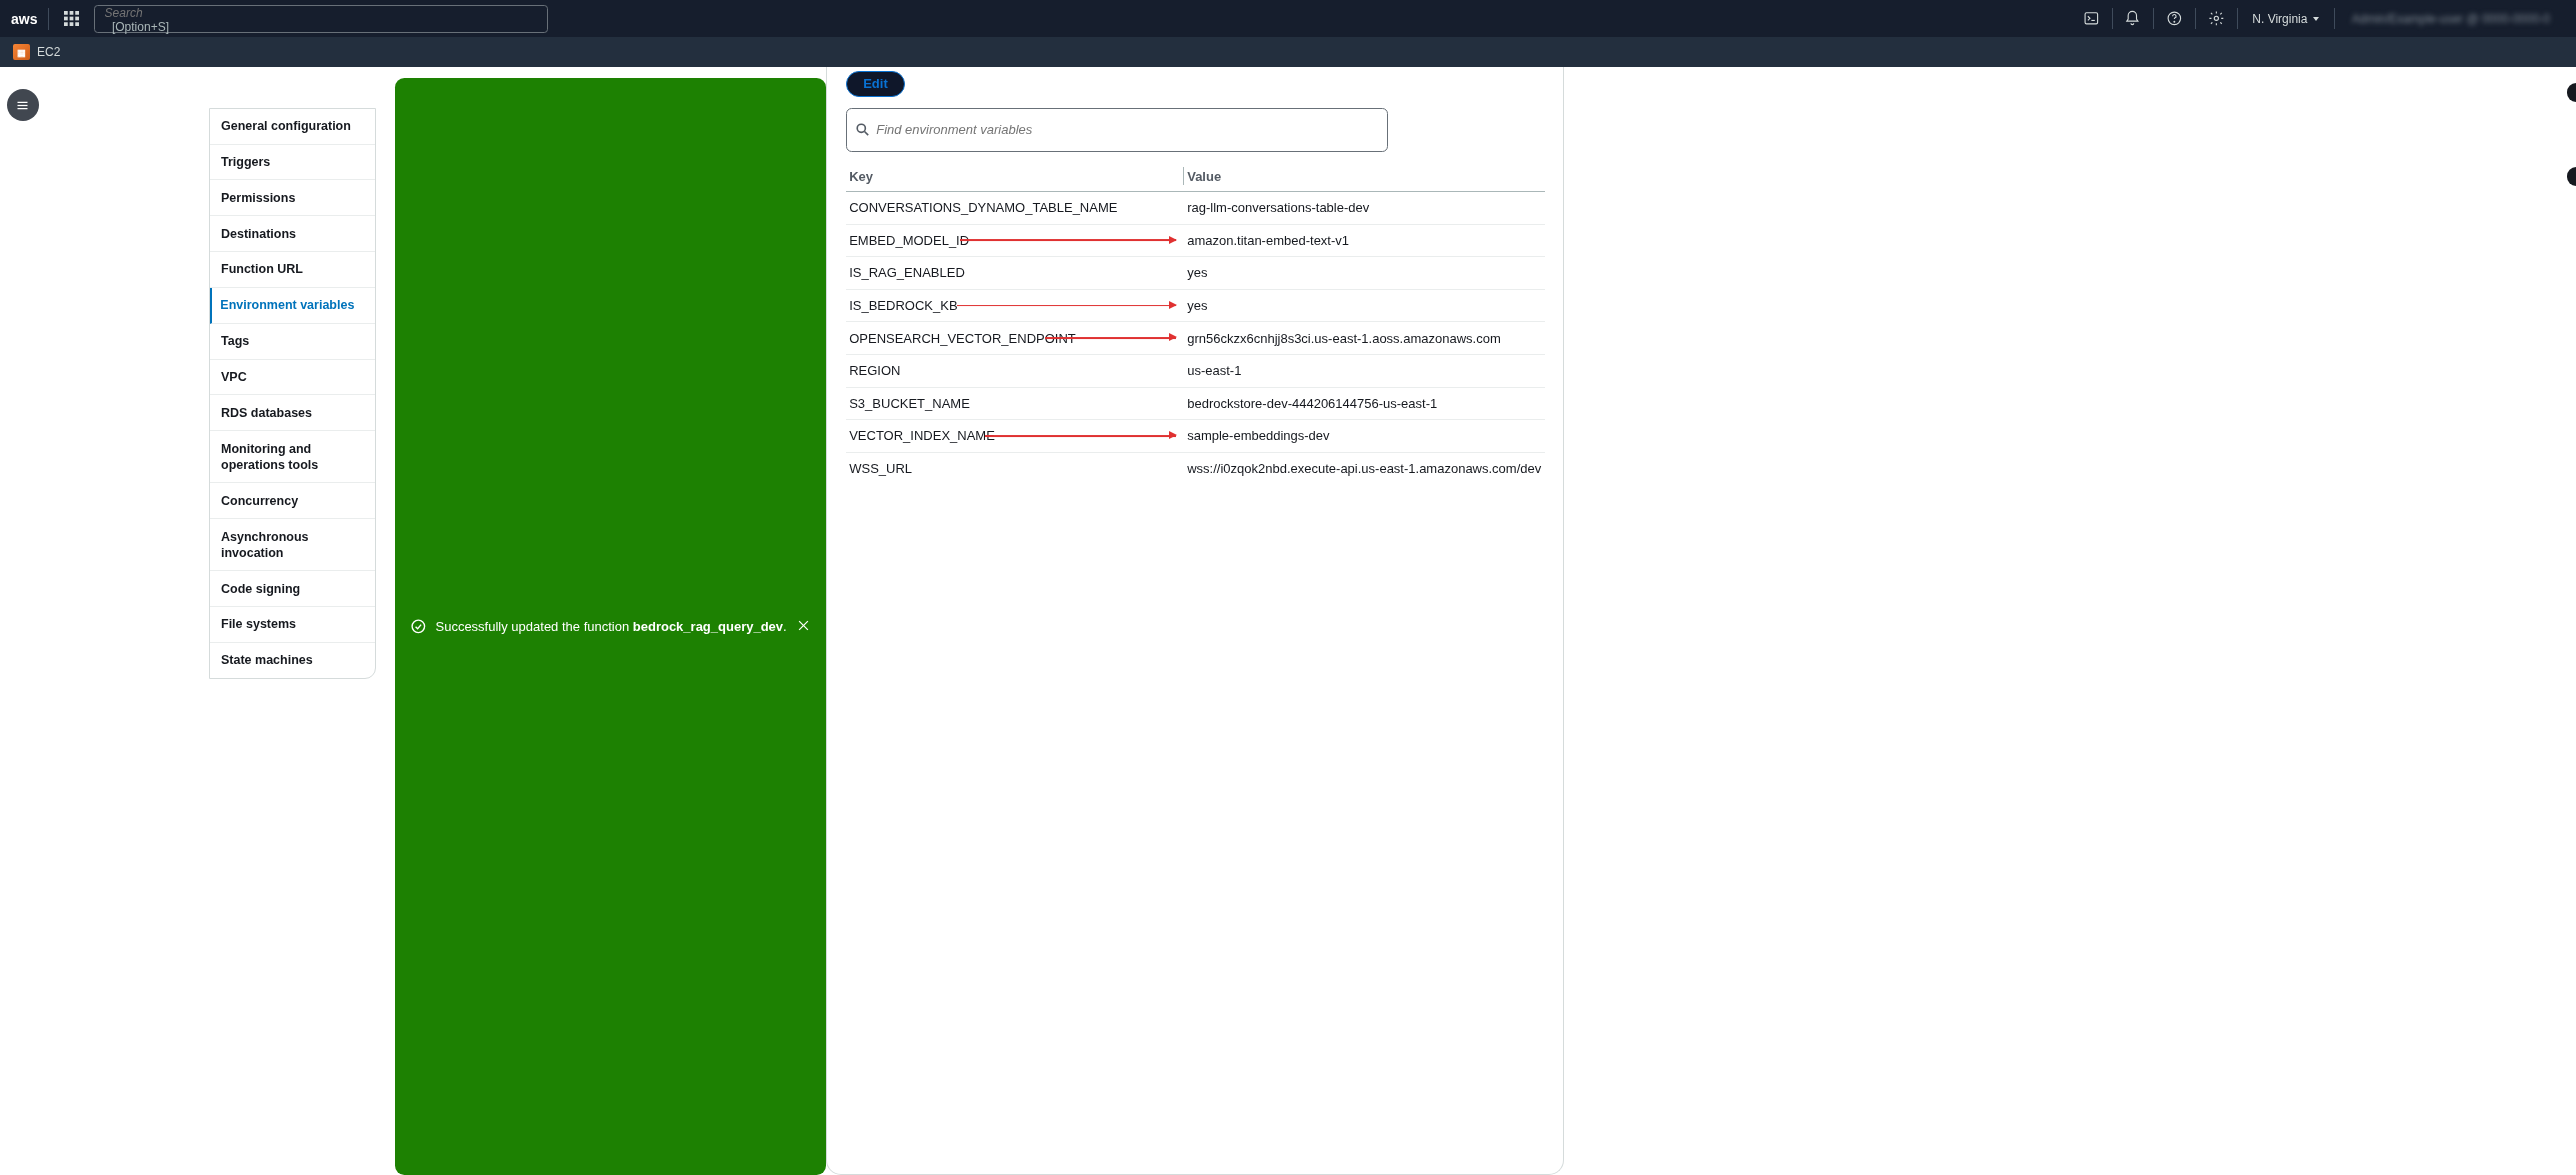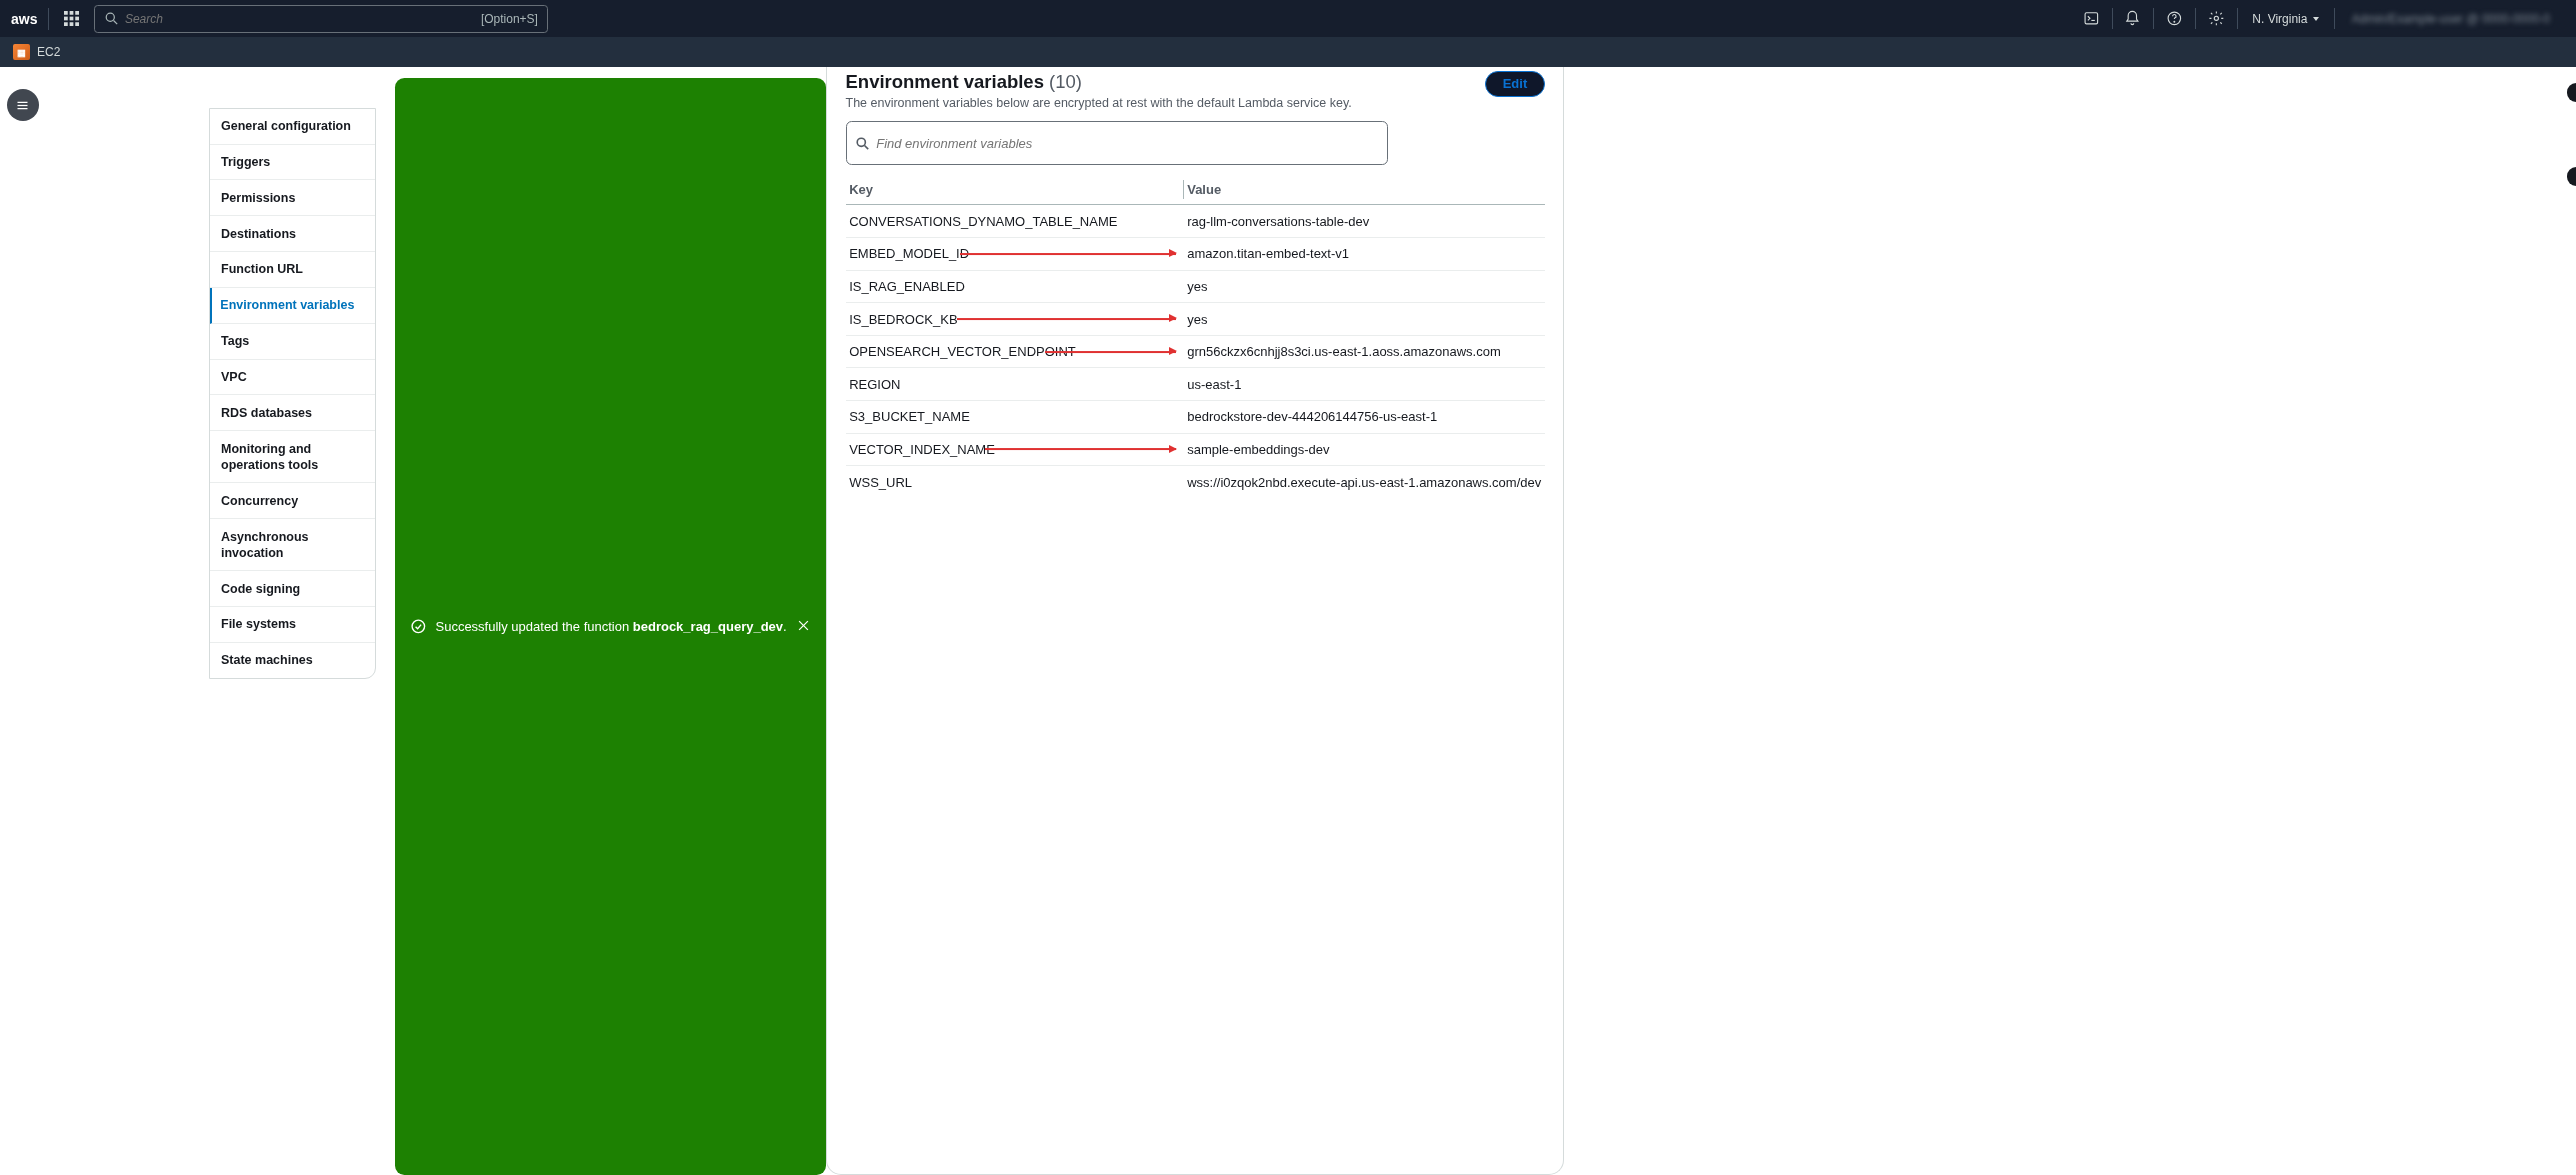--- a/index.html
+++ b/index.html
@@ -31,27 +31,28 @@
     display:flex; align-items:center;
   }
   .top-nav .grid-icon {
     width: 30px; height: 30px;
     display:flex; align-items:center; justify-content:center;
     cursor:pointer;
     margin-right: 7.4px;
   }
   .top-nav .grid-icon svg { width:15px; height:15px; fill:#d5dbdb;}
   .top-nav .search-wrap {
-    display:flex; align-items:center;
+    display:flex; 
     background: transparent;
     border: 0.9px solid #687078;
     border-radius: 3.7px;
     height: 28px;
     width: 454px;
     padding: 0 9.3px;
+    flex-direction: column;
   }
   .top-nav .search-wrap svg { width:13px; height:13px; fill:#aab7b8; margin-right:7.4px;}
   .top-nav .search-wrap input {
     flex:1; background:transparent; border:none; outline:none;
     color:#d5dbdb; font-style: italic; font-size:12px;
   }
   .top-nav .search-wrap .hint { color:#aab7b8; font-size:12px; padding-left:7.4px;}
   .top-nav .spacer { flex:1; }
   .top-nav .icon-btn {
     width:37px; height:37px; display:flex; align-items:center; justify-content:center;
@@ -355,26 +356,20 @@
         <div class="close">
           <svg viewBox="0 0 24 24">
               <line x1="5" y1="5" x2="19" y2="19"></line>
               <line x1="19" y1="5" x2="5" y2="19"></line>
             </svg>
         </div>
       </div>
 
       <div class="panel">
         <div class="panel-head">
-          <div>
-            <div class="panel-title">
-              <span>Environment variables</span> <span class="count">(10)</span>
-            </div>
-            <div class="panel-sub">The environment variables below are encrypted at rest with the default Lambda service key.</div>
-          </div>
           <button class="edit-btn">Edit</button>
         </div>
 
         <div class="filter-wrap">
           <svg viewBox="0 0 16 16">
               <circle cx="6.5" cy="6.5" r="5"></circle>
               <line x1="10.5" y1="10.5" x2="15" y2="15"></line>
             </svg>
           <input placeholder="Find environment variables" style="">
         </div>

